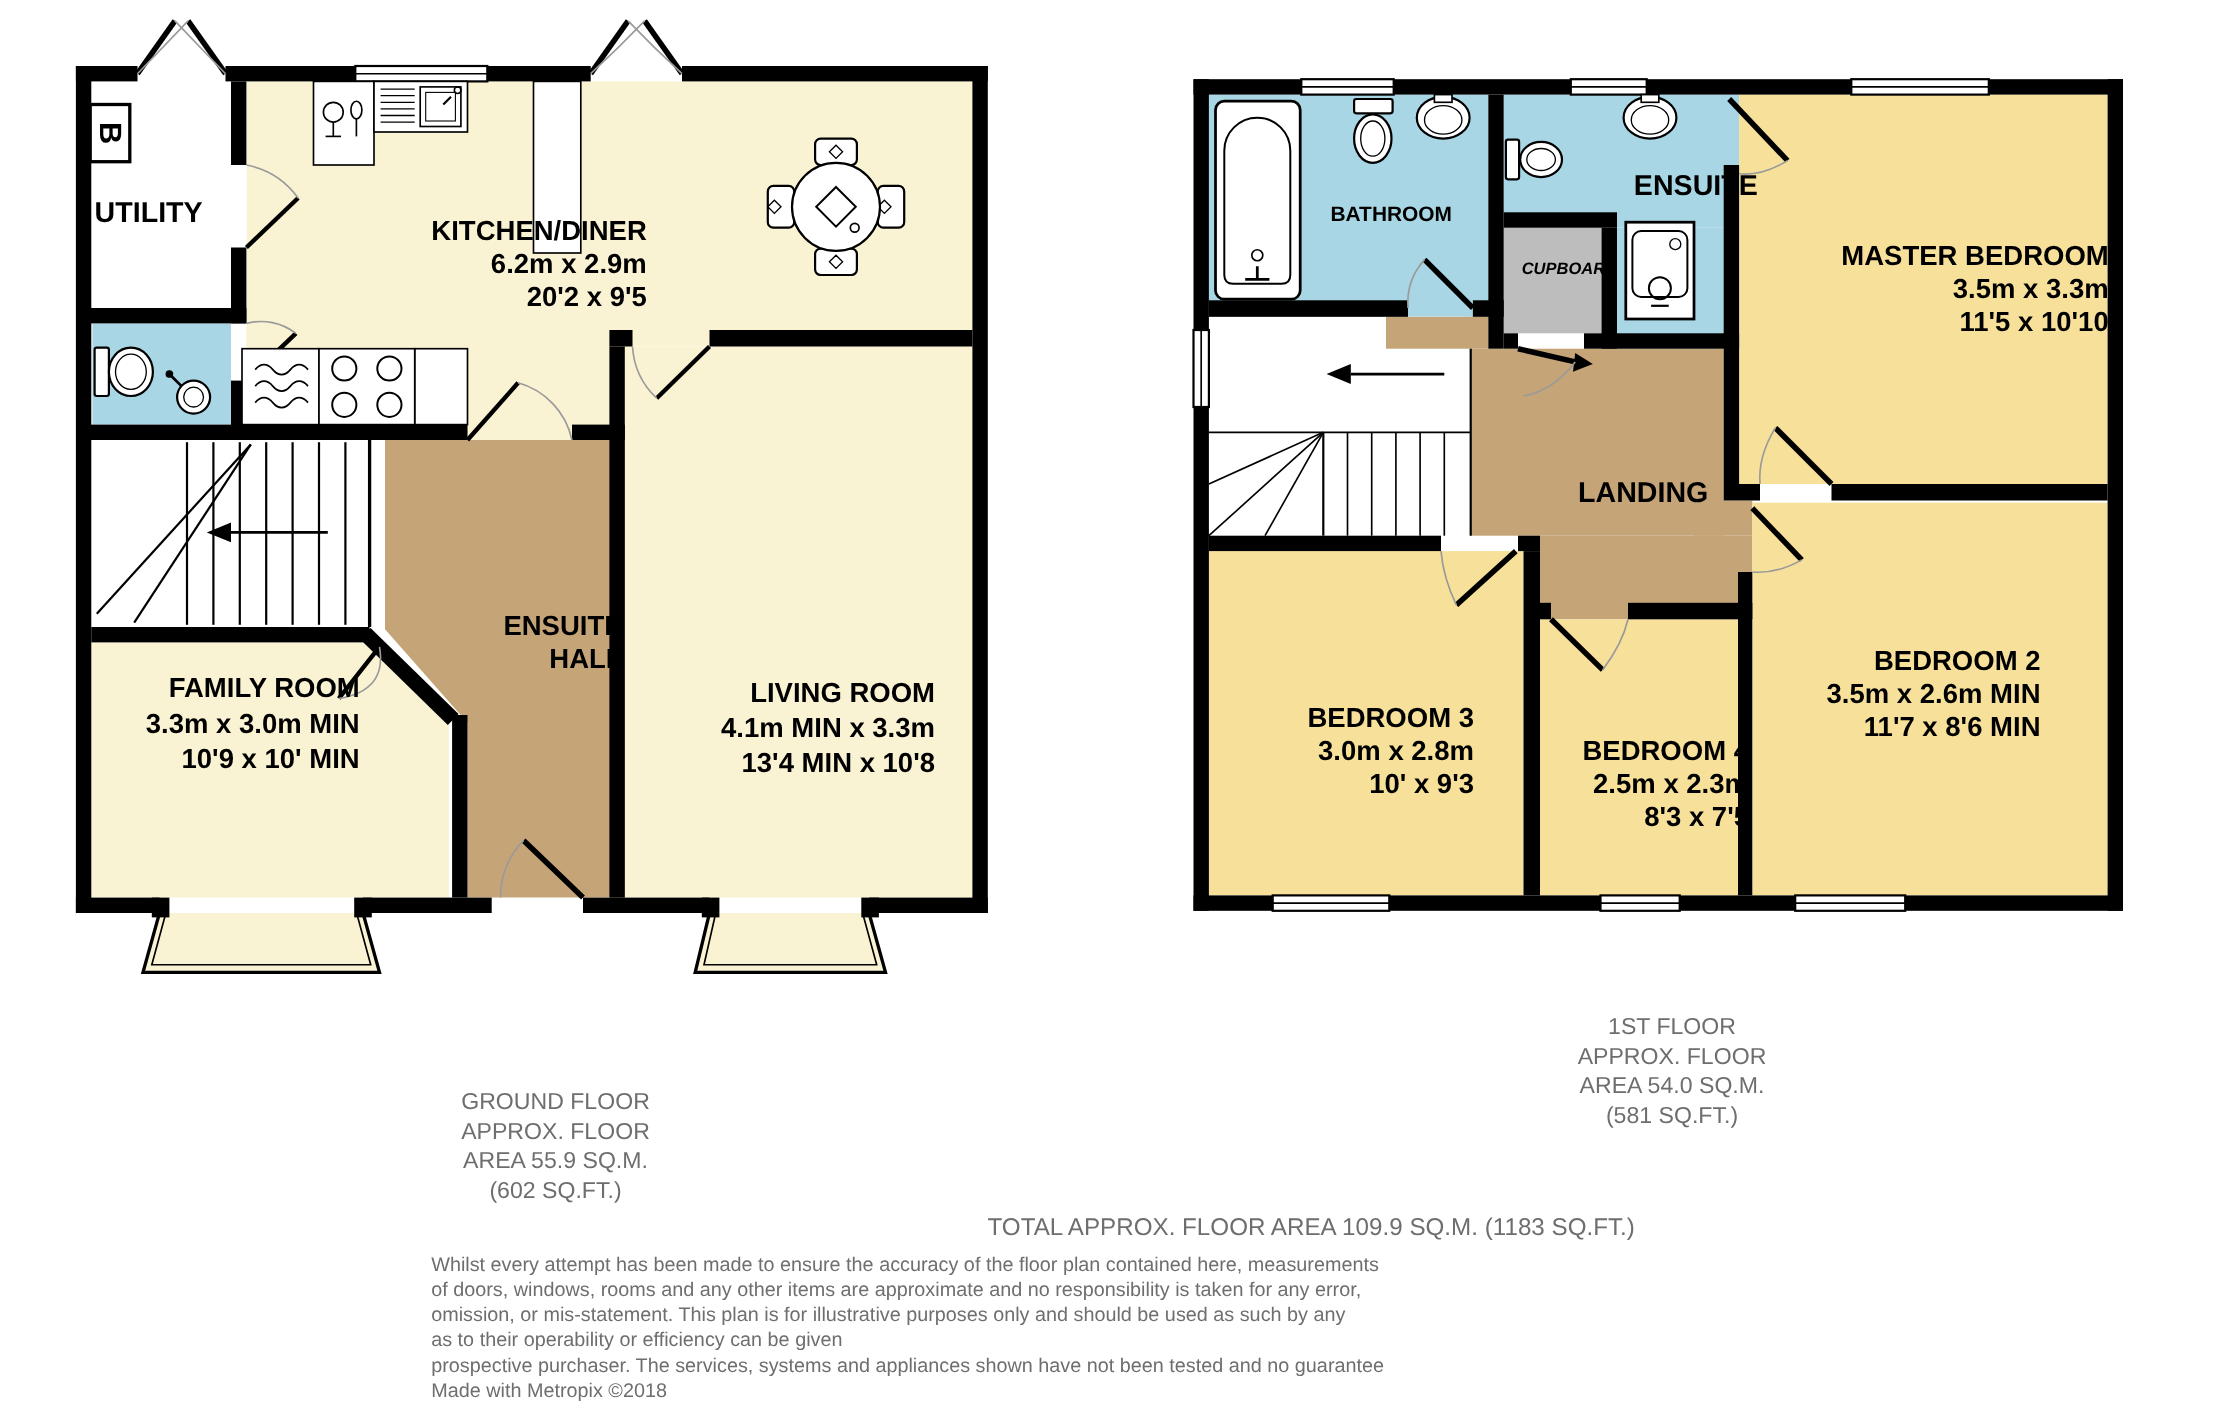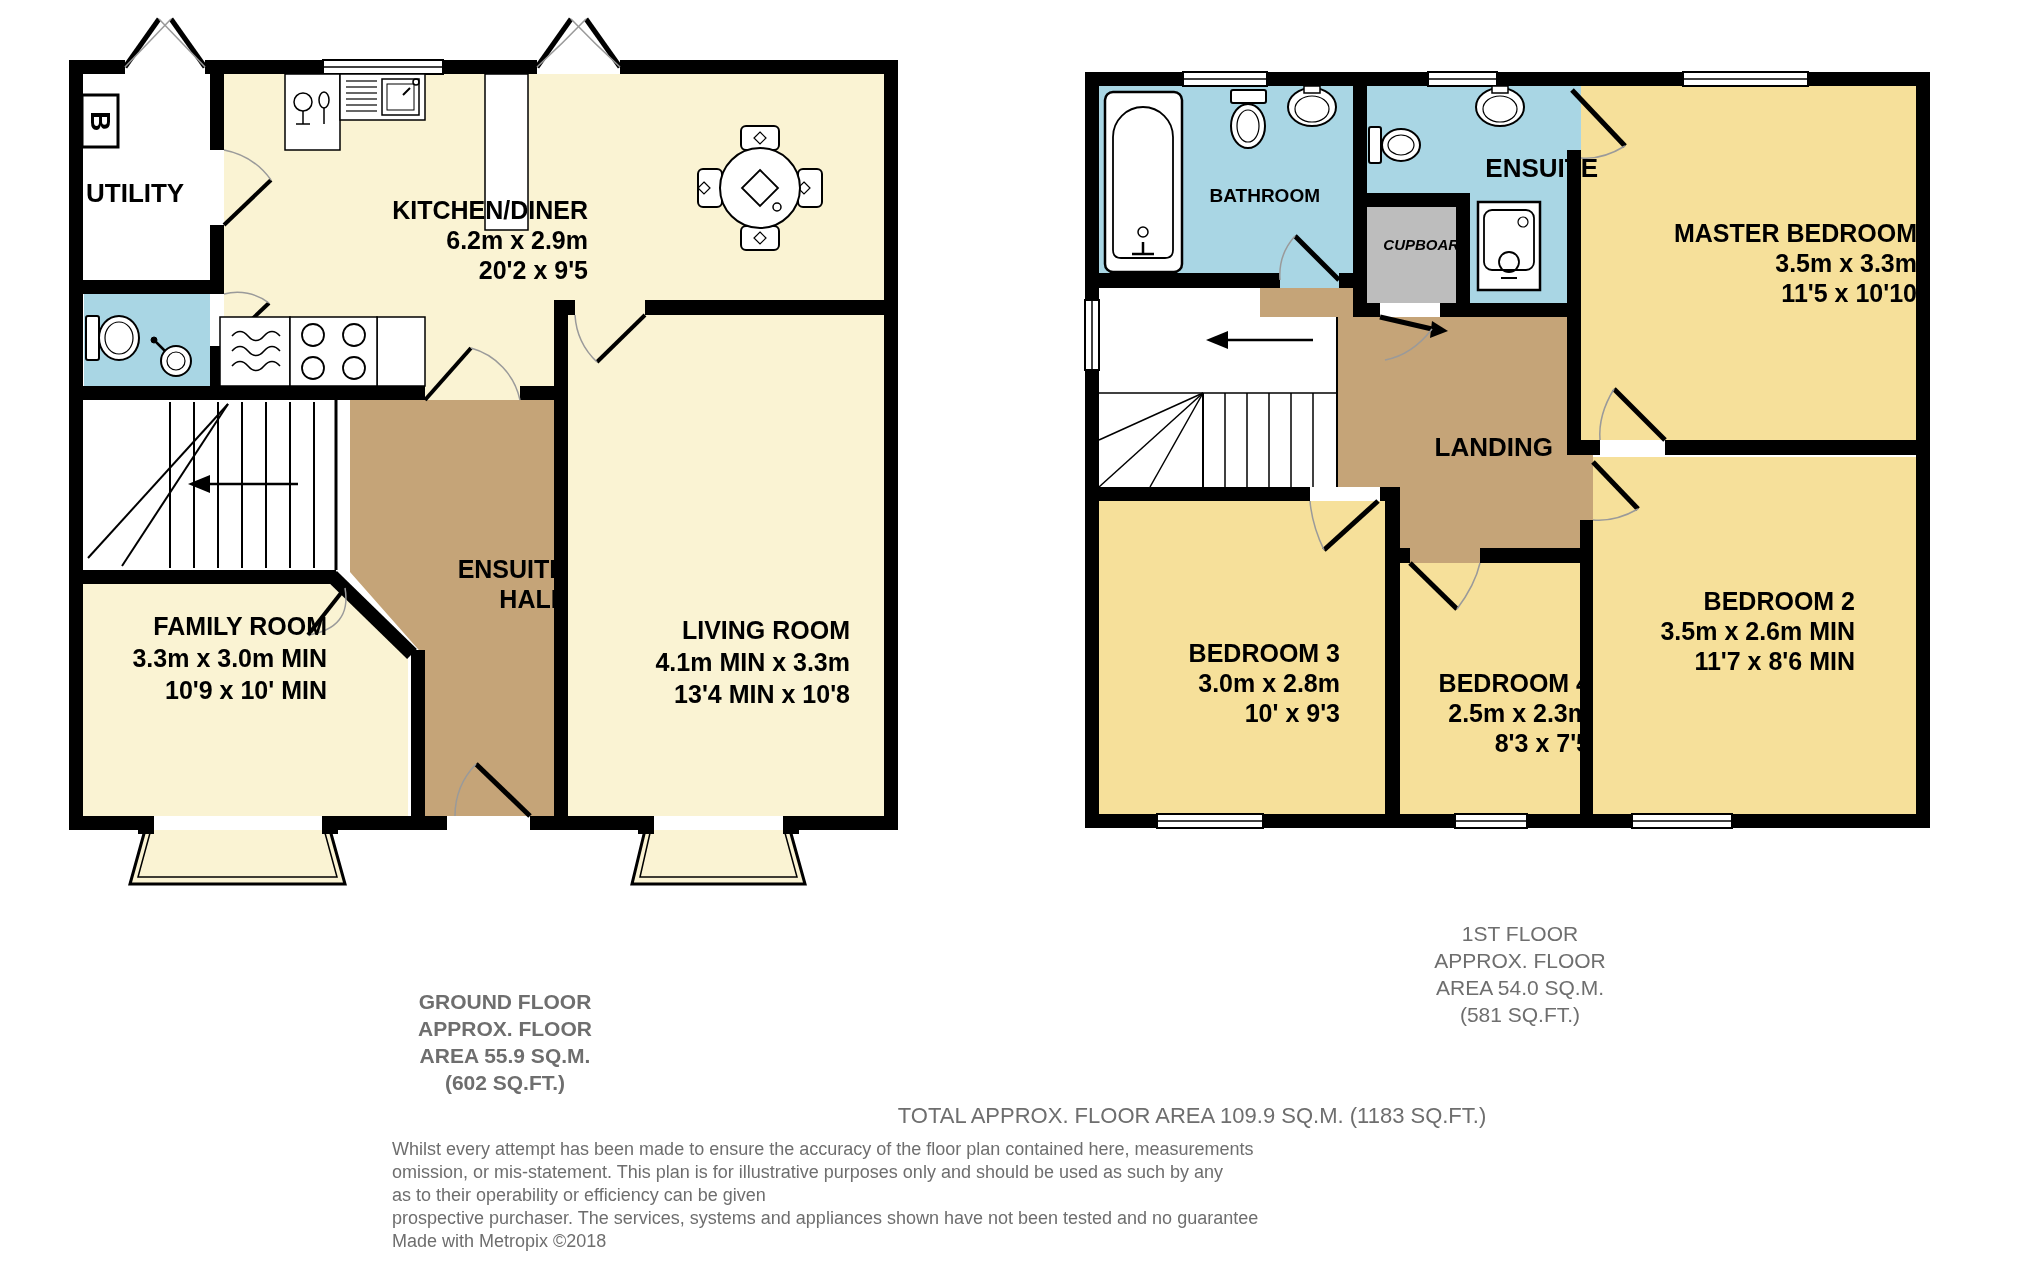--- a/index.html
+++ b/index.html
@@ -374,34 +374,35 @@
       <div>2.5m x 2.3m</div>
       <div>8'3 x 7'5</div>
     </div>
     <div class="lbl" style="left:475px;top:576px;width:300px;">
       <div>BEDROOM 2</div>
       <div>3.5m x 2.6m MIN</div>
       <div>11'7 x 8'6 MIN</div>
     </div>
   </div>
 
-  <div class="caption" style="left:355px;top:988px;font-weight:bold;">
+  <div class="caption" style="left:355px;top:988px;">
     <div>GROUND FLOOR</div>
     <div>APPROX. FLOOR</div>
     <div>AREA 55.9 SQ.M.</div>
     <div>(602 SQ.FT.)</div>
   </div>
   <div class="caption" style="left:1370px;top:920px;">
     <div>1ST FLOOR</div>
     <div>APPROX. FLOOR</div>
     <div>AREA 54.0 SQ.M.</div>
     <div>(581 SQ.FT.)</div>
   </div>
   <div id="total-line">TOTAL APPROX. FLOOR AREA 109.9 SQ.M. (1183 SQ.FT.)</div>
   <div id="disclaimer">
     <div>Whilst every attempt has been made to ensure the accuracy of the floor plan contained here, measurements</div>
+    <div>of doors, windows, rooms and any other items are approximate and no responsibility is taken for any error,</div>
     <div>omission, or mis-statement. This plan is for illustrative purposes only and should be used as such by any</div>
     <div>as to their operability or efficiency can be given</div>
     <div>prospective purchaser. The services, systems and appliances shown have not been tested and no guarantee</div>
     <div>Made with Metropix ©2018</div>
   </div>
 
 </div>
 
 </body></html>

